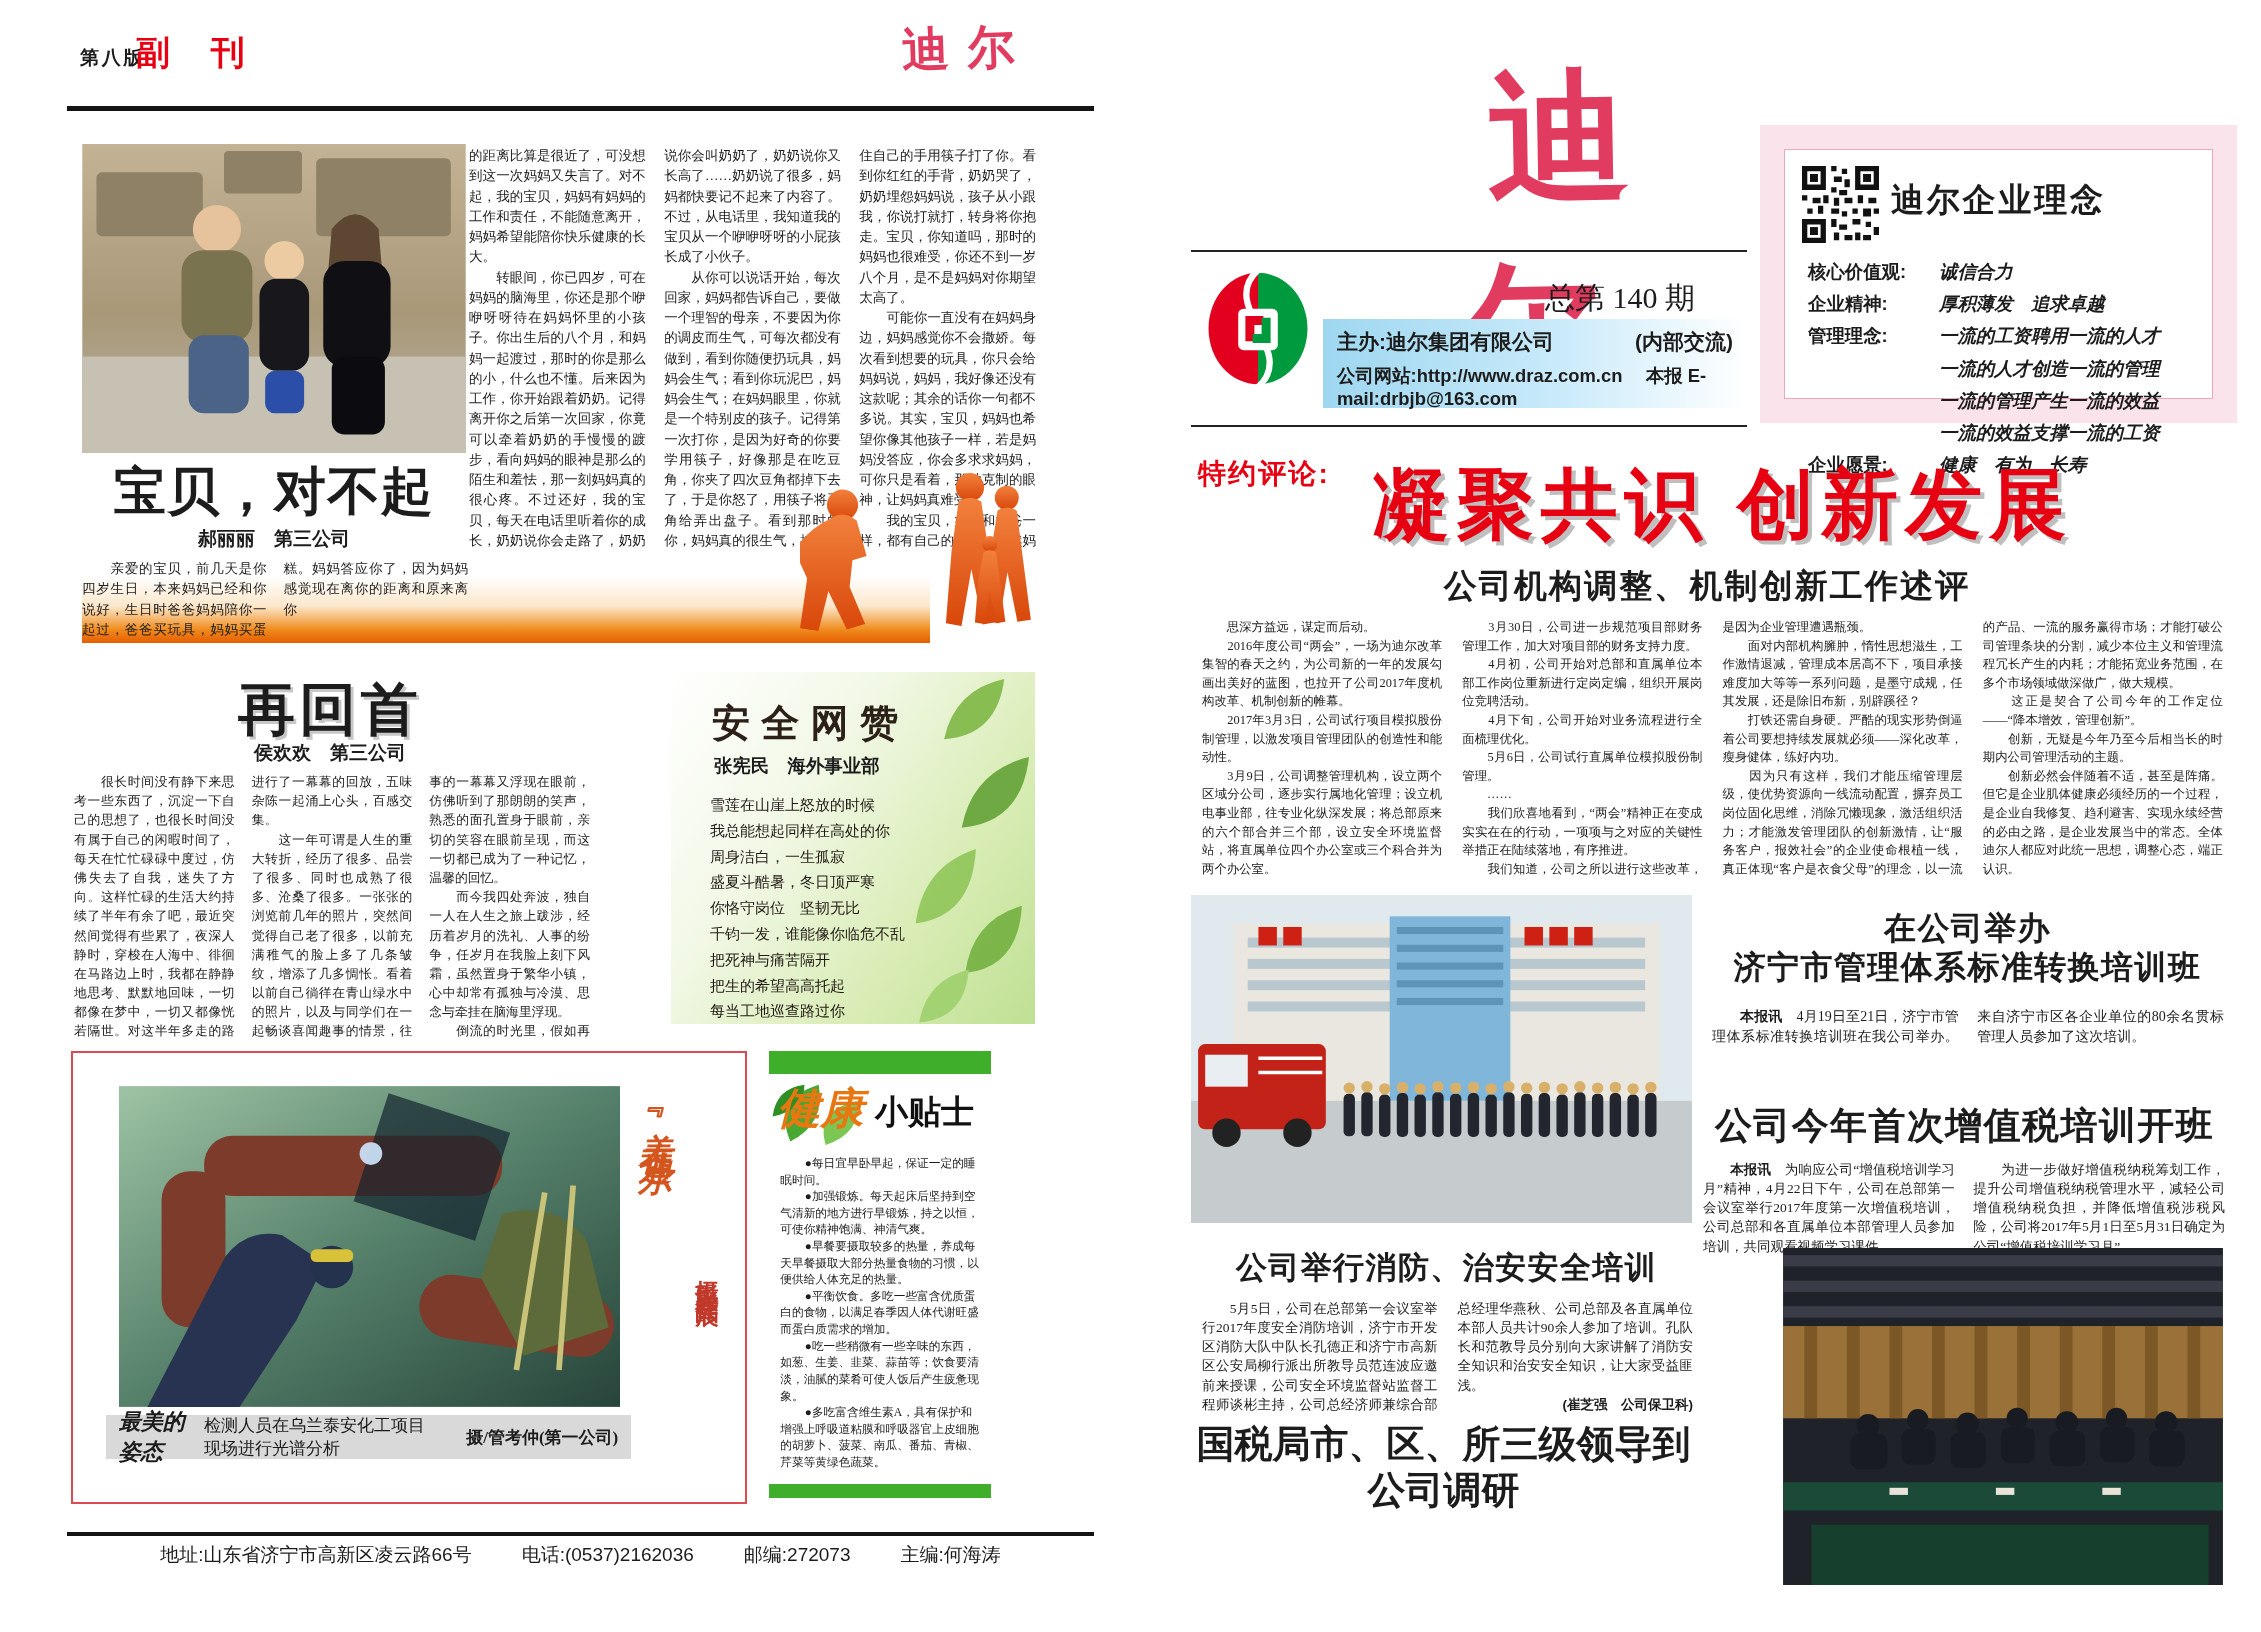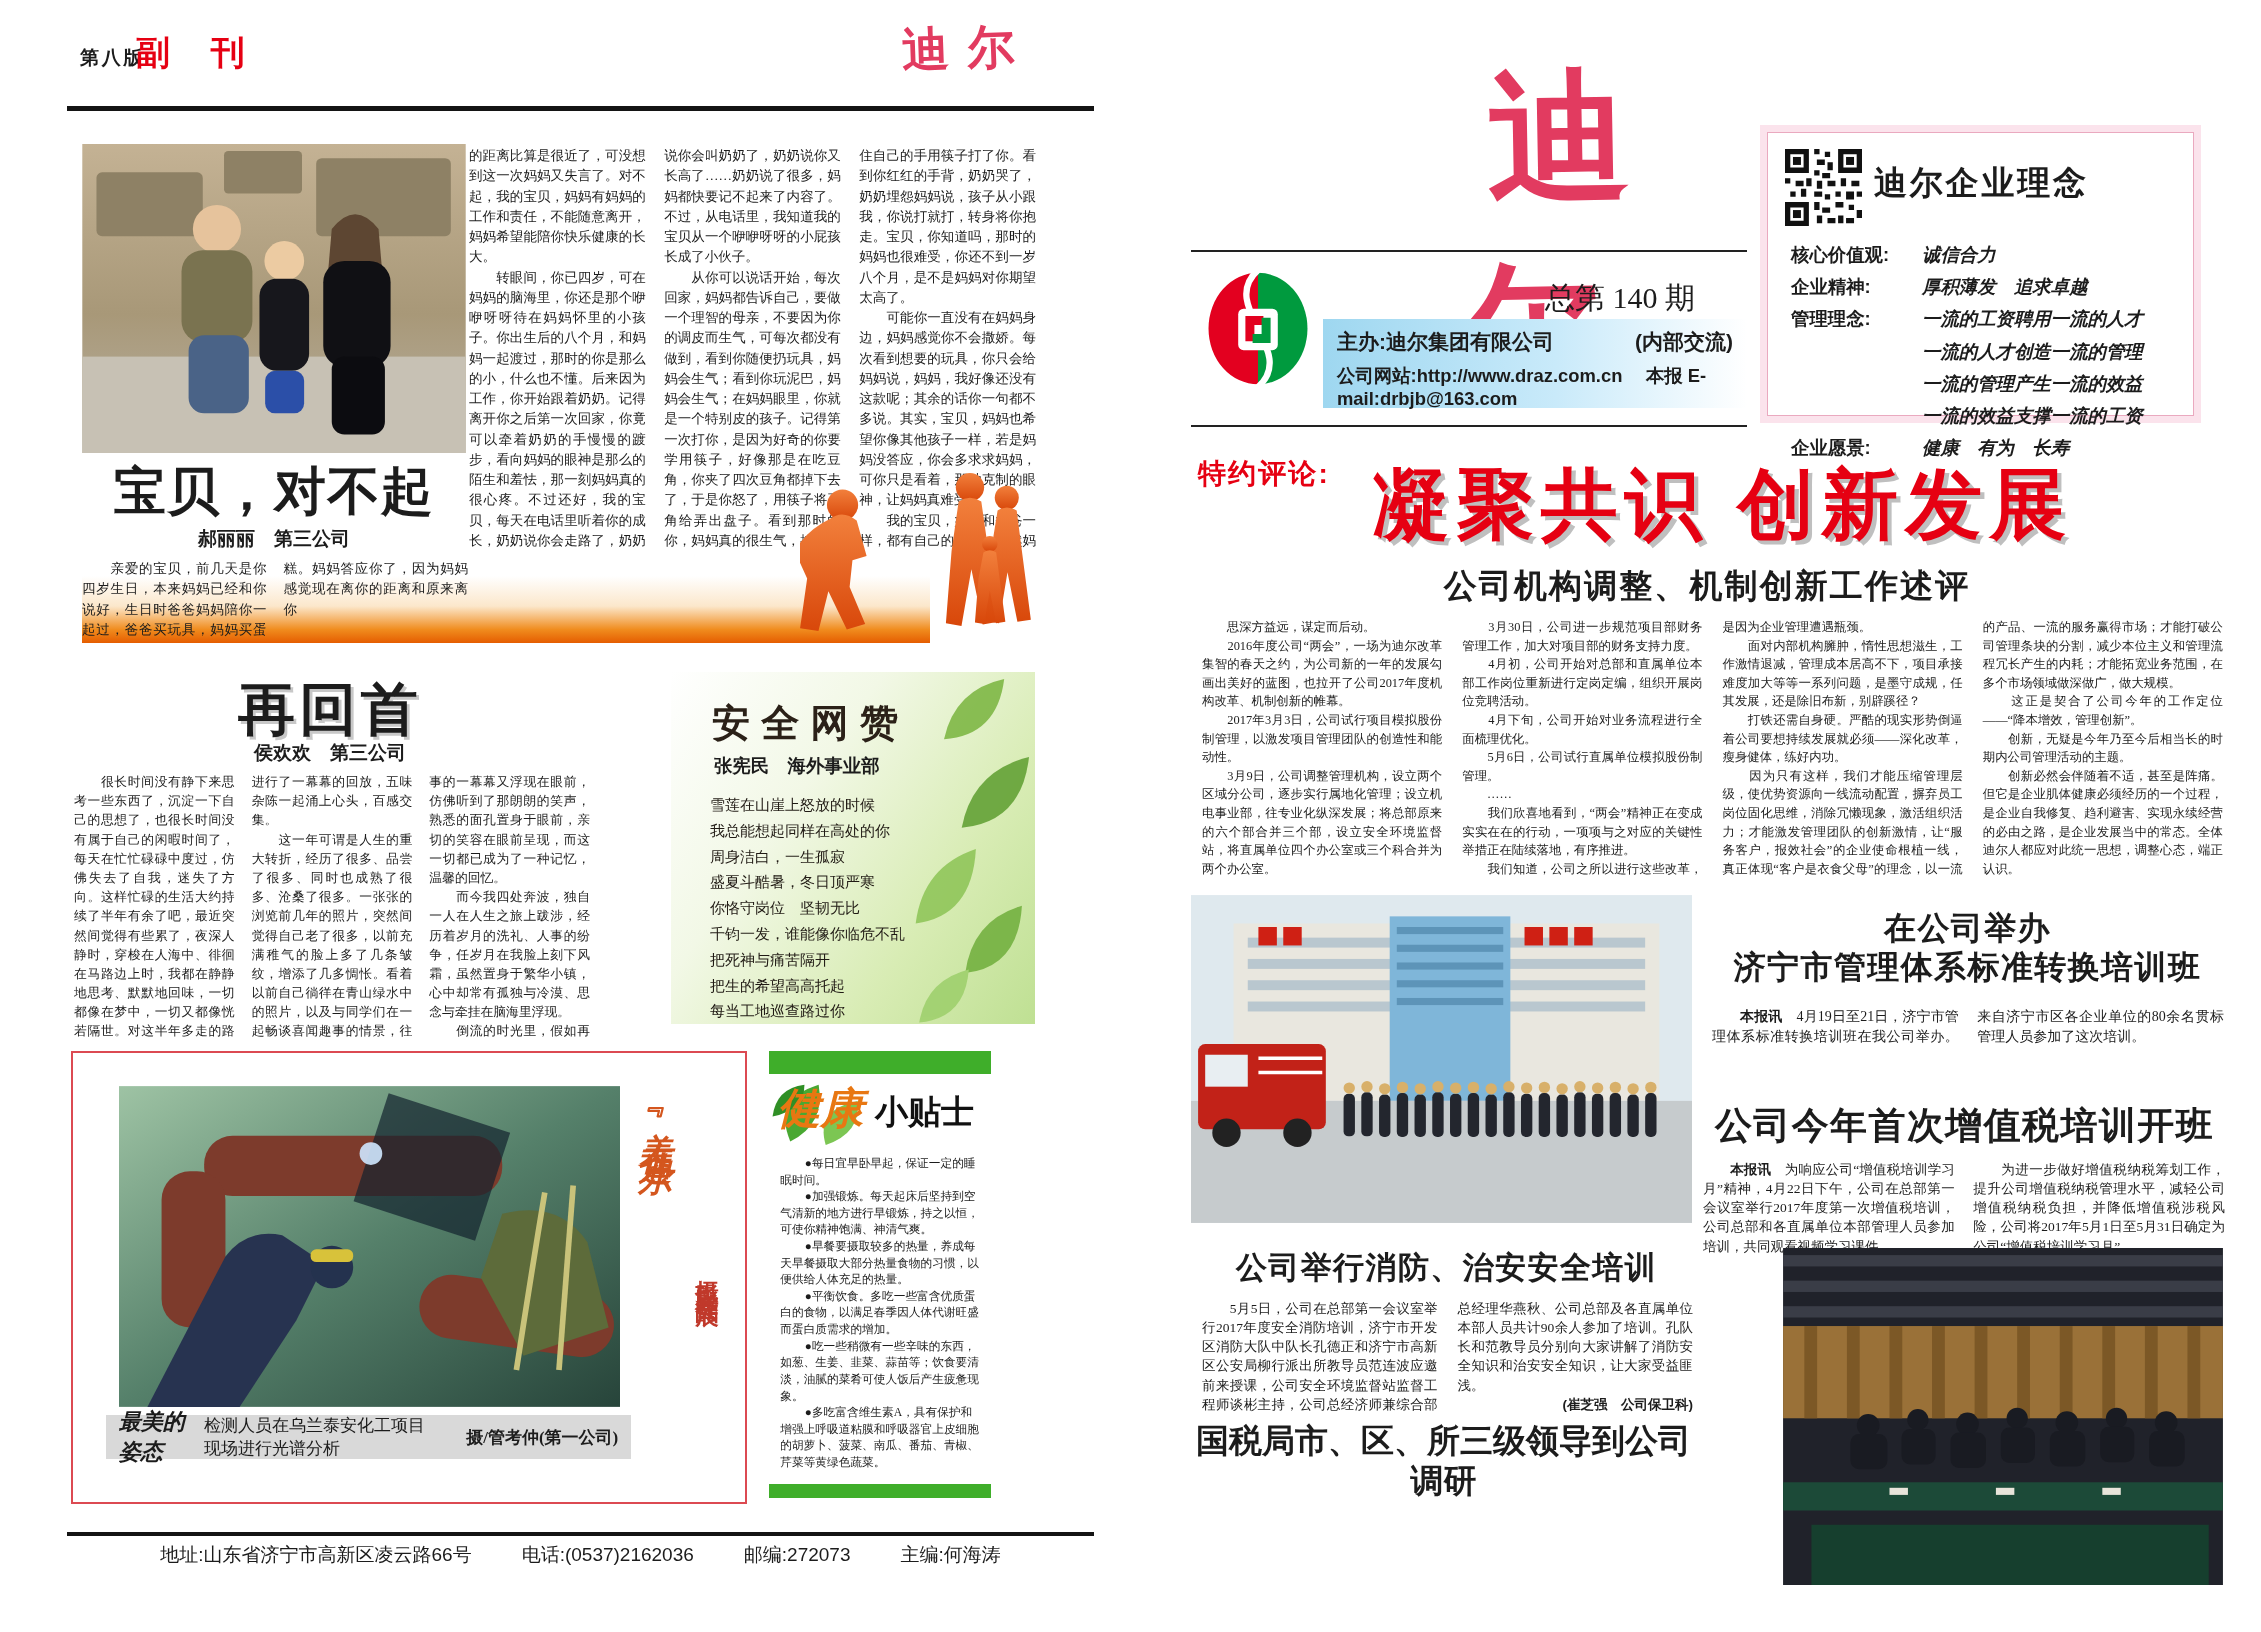--- a/index.html
+++ b/index.html
@@ -53,21 +53,21 @@
   .tips-accent{position:absolute;left:8.5px;top:5.7px;font-size:43px;font-weight:900;color:#e87712;font-style:italic;z-index:2;}
   .tips-rest{position:absolute;left:106px;top:15.6px;font-size:33px;font-weight:900;color:#111;z-index:2;}
   .tips-body{left:11.3px;top:105px;width:199px;font-size:11.7px;line-height:1.42;}
   .tip{text-indent:2.1em;}
   .lp-botrule{left:67px;top:1532px;width:1027px;height:3.5px;background:#141414;}
   .lp-footer{left:67px;top:1542px;width:1027px;display:flex;justify-content:center;gap:50px;
              font-size:19px;font-weight:500;}
   
   .rp-masthead{left:1340px;top:43px;width:440px;text-align:center;font-size:142px;font-weight:900;
                color:#e23b60;letter-spacing:64px;text-indent:64px;transform:rotate(-1deg);}
-  .phil-box{left:1760px;top:125px;width:441px;height:298px;background:#fbe3ec;padding:7px;box-sizing:border-box;}
+  .phil-box{left:1760px;top:125px;width:477px;height:298px;background:#fbe3ec;padding:24px;box-sizing:border-box;}
   .phil-inner{width:100%;height:100%;background:#fff;border:1.4px solid #eaa9bf;position:relative;box-sizing:border-box;}
   .phil-title{position:absolute;left:106px;top:28px;font-size:33px;font-weight:900;letter-spacing:2.8px;}
   .phil-qr{position:absolute;left:17px;top:15.6px;width:77px;height:77px;}
   .phil-rows{position:absolute;left:23px;top:106px;width:411px;font-size:18.4px;line-height:1.75;}
   .phil-row{display:flex;}
   .phil-label{font-family:"Liberation Sans","DejaVu Sans",sans-serif;font-weight:700;width:131px;flex:none;}
   .phil-value{font-style:italic;font-weight:600;}
   .rp-rule1{left:1191px;top:250px;width:556px;height:2.1px;background:#222;}
   .rp-logo{left:1204px;top:268px;width:108px;height:122px;}
   .rp-issue{left:1383px;top:278px;width:312px;text-align:right;font-size:30px;}
@@ -88,21 +88,21 @@
   .news-title{text-align:center;font-weight:900;letter-spacing:1.4px;line-height:1.22;}
   .n1-title{left:1710px;top:909px;width:515px;font-size:32px;}
   .n1-body{left:1712px;top:1007px;width:512px;height:94px;font-size:14px;line-height:1.42;
            column-count:2;column-gap:18.4px;overflow:hidden;}
   .n2-title{left:1702px;top:1103px;width:525px;font-size:37px;}
   .n2-body{left:1703px;top:1160px;width:522px;height:105px;font-size:13.5px;line-height:1.42;
            column-count:2;column-gap:18.4px;overflow:hidden;}
   .n3-title{left:1200px;top:1249px;width:493px;font-size:31px;}
   .n3-body{left:1202px;top:1299px;width:491px;height:121px;font-size:13.5px;line-height:1.42;
            column-count:2;column-gap:20px;overflow:hidden;}
-  .n4-title{left:1191px;top:1421px;width:505px;font-size:33px;letter-spacing:0;}
+  .n4-title{left:1191px;top:1421px;width:505px;font-size:38px;letter-spacing:0;}
   .n4-body{left:1202px;top:1472px;width:491px;height:113px;font-size:13.5px;line-height:1.42;
            column-count:2;column-gap:20px;overflow:hidden;}
   .credit{display:block;text-align:right;font-weight:700;}
   .lead{font-weight:700;font-family:"Liberation Sans","DejaVu Sans",sans-serif;}
   .meeting-photo{left:1783px;top:1248px;width:440px;height:337px;}
 </style>
 </head>
 <body>
 
 <div class="sheet">

